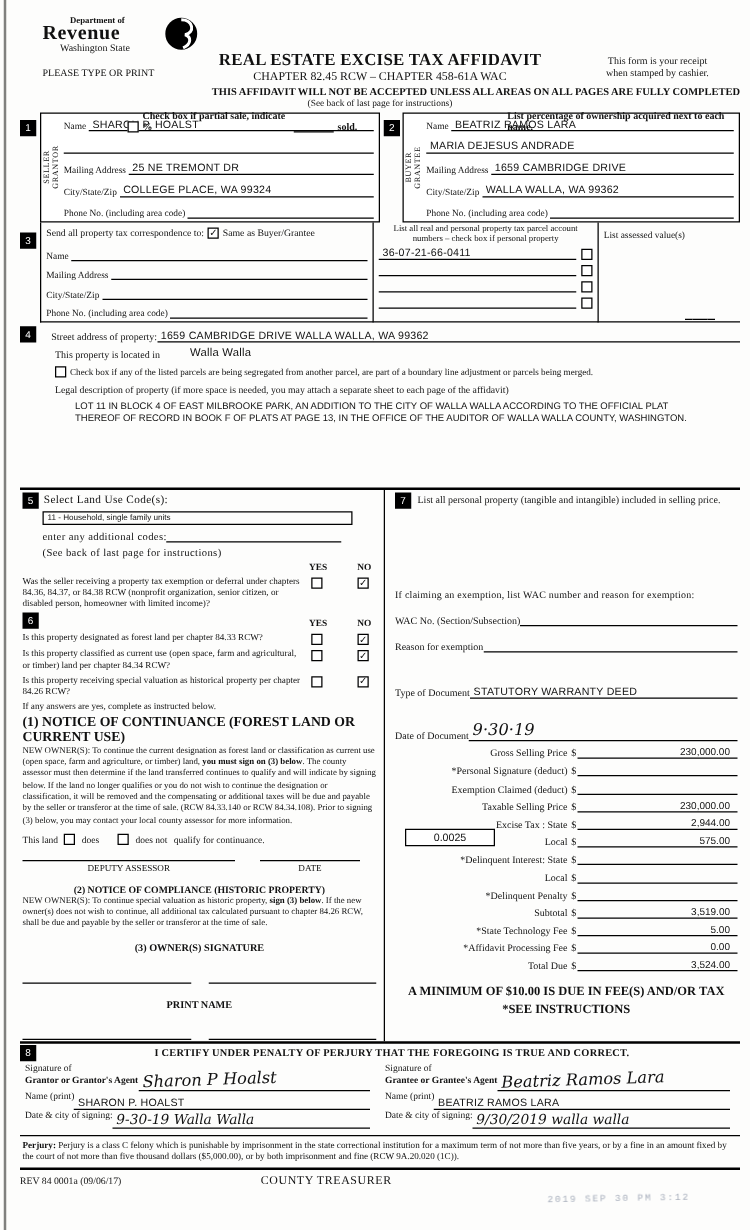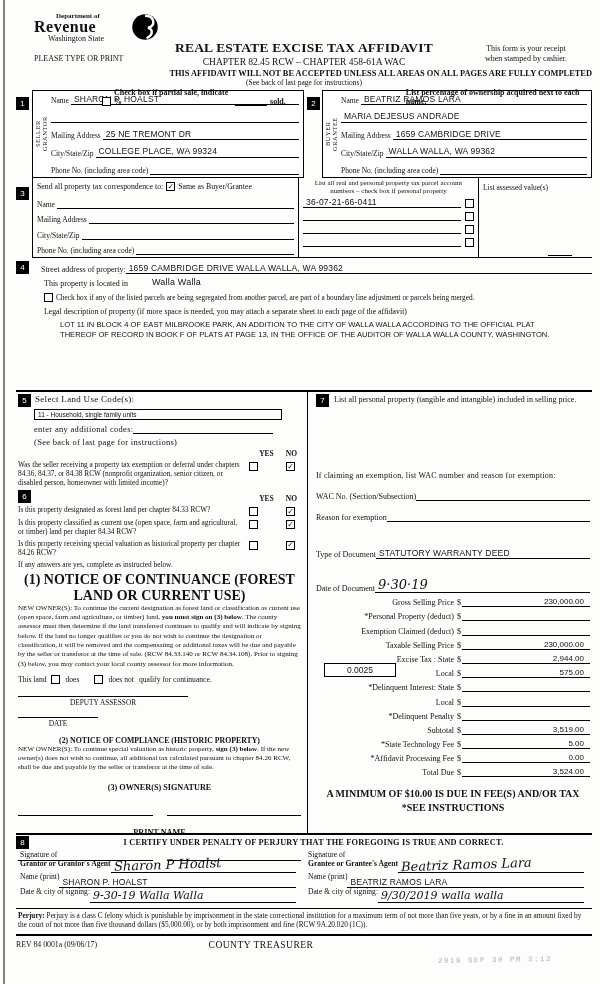--- a/index.html
+++ b/index.html
@@ -74,30 +74,30 @@
   .twocol { height:443px; border-top:2px solid #000; display:flex; }
   .col-l { width:292px; border-right:1px solid #000; padding:2px 6px 0 2px; }
   .col-r { flex:1; padding:2px 2px 0 8px; display:flex; flex-direction:column; }
 
   .s5-hd { display:flex; gap:4px; align-items:flex-start; }
   .s5-title { font-size:9px; letter-spacing:.3px; }
   .luc-box { border:1px solid #000; margin:2px 0 0 16px; width:248px; padding:1px 3px; font-size:6.5px; font-family:"Liberation Sans",sans-serif; }
   .s5-add { font-size:8.5px; margin:3px 0 0 16px; display:flex; align-items:flex-end; letter-spacing:.3px; }
   .s5-add .fill { max-width:140px; }
   .s5-seeback { font-size:8.5px; margin:3px 0 0 16px; letter-spacing:.3px; }
-  .yn-hd { display:flex; justify-content:flex-end; gap:12px; font-size:7.5px; font-weight:bold; padding-right:4px; margin-top:2px; }
+  .yn-hd { display:flex; justify-content:flex-end; gap:24px; font-size:7.5px; font-weight:bold; padding-right:4px; margin-top:2px; }
   .q { display:flex; margin-top:2px; }
   .q-text { flex:1; font-size:7.3px; line-height:1.25; padding-right:6px; }
   .q-boxes { width:52px; display:flex; justify-content:space-between; padding:2px 6px 0 0; }
   .s6-hd { display:flex; justify-content:space-between; margin-top:3px; }
   .note { font-size:7.3px; margin-top:3px; }
-  .n-title { font-size:14px; font-weight:bold; text-align:center; margin-top:3px; }
+  .n-title { font-size:11px; font-weight:bold; text-align:left; margin-top:3px; }
   .n-body { font-size:7.05px; line-height:1.32; text-align:left; }
   .land-line { display:flex; align-items:center; gap:5px; font-size:7.6px; margin-top:6px; }
-  .sig2 { display:flex; gap:10px; margin-top:12px;flex-direction:column; }
+  .sig2 { display:flex; gap:20px; margin-top:12px; }
   .sig2 > div { border-top:1px solid #000; text-align:center; font-size:7.3px; padding-top:1px; }
   .da { width:170px; } .dt { width:80px; }
   .n2-title { font-size:7.8px; font-weight:bold; text-align:center; margin-top:8px; }
   .own-sig { font-size:8.2px; font-weight:bold; text-align:center; margin-top:10px; }
   .two-lines { display:flex; gap:14px; margin-top:14px; }
   .two-lines span { flex:1; border-bottom:1px solid #000; height:10px; }
 
   .s7-hd { display:flex; gap:5px; }
   .s7-title { font-size:8px; line-height:1.4; }
   .exempt { font-size:8px; margin-top:64px; letter-spacing:.2px; }
@@ -440,21 +440,21 @@
       </div>
 
       <div class="mrow">
           <span class="mlabel">Gross Selling Price</span>
           <span class="dollar">$</span>
           <span class="mline">
             <span class="mval">230,000.00</span>
           </span>
         </div>
       <div class="mrow">
-          <span class="mlabel">*Personal Property (deduct)</span>
+          <span class="mlabel">*Personal Signature (deduct)</span>
           <span class="dollar">$</span>
           <span class="mline">
             <span class="mval"></span>
           </span>
         </div>
       <div class="mrow">
           <span class="mlabel">Exemption Claimed (deduct)</span>
           <span class="dollar">$</span>
           <span class="mline">
             <span class="mval"></span>

